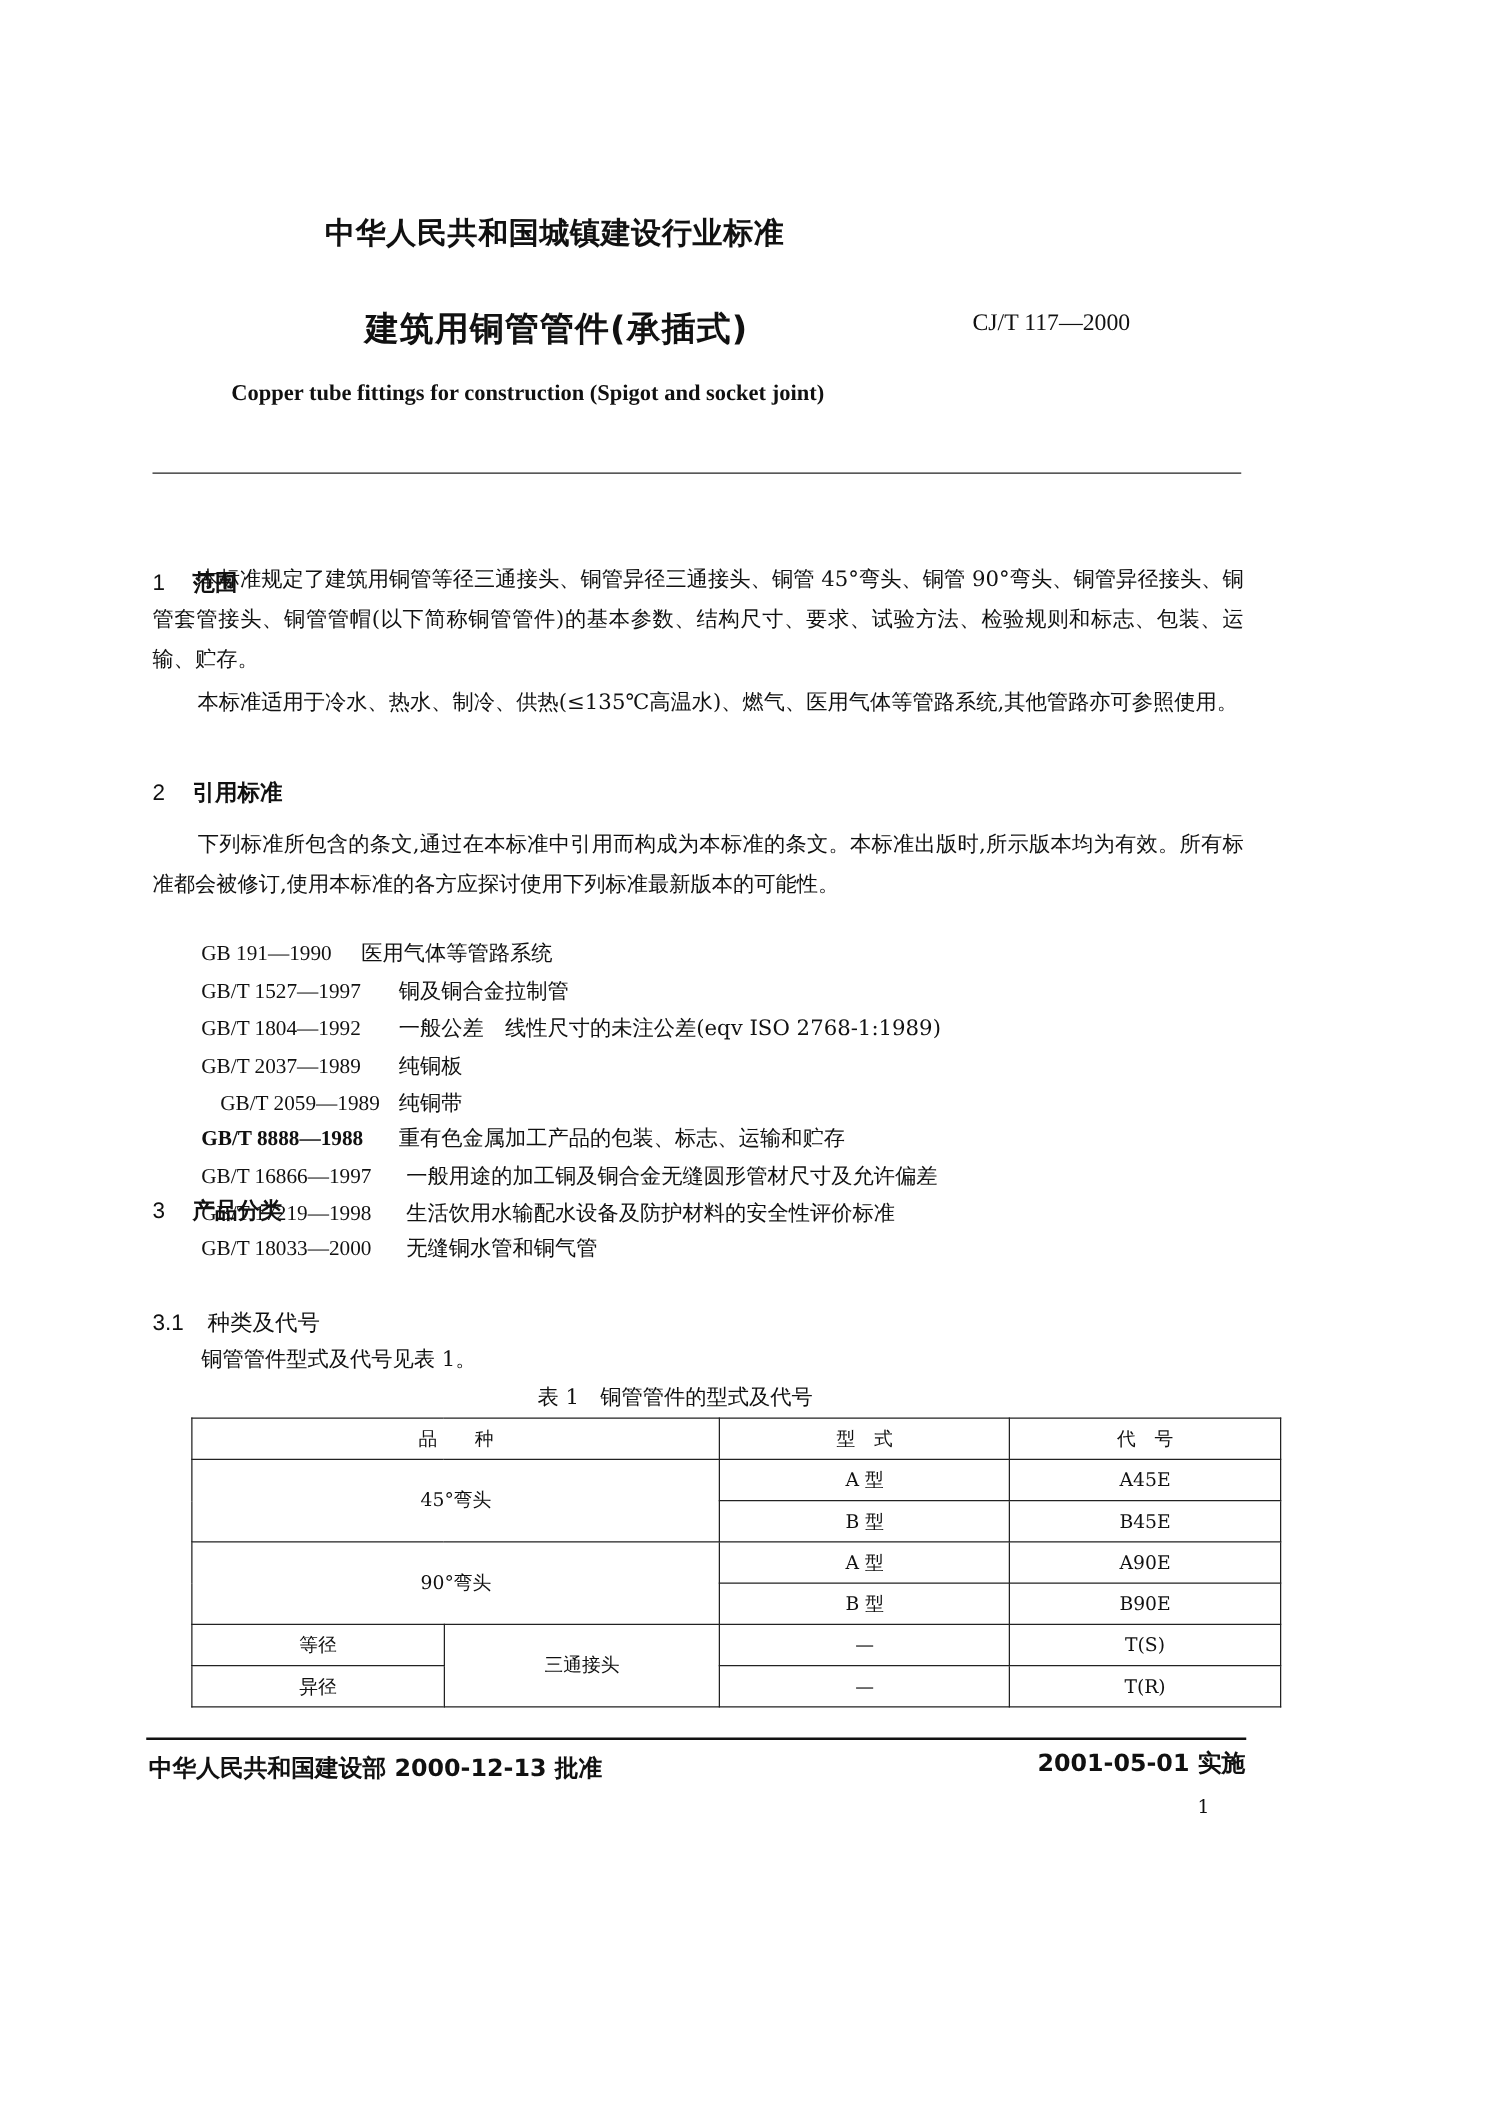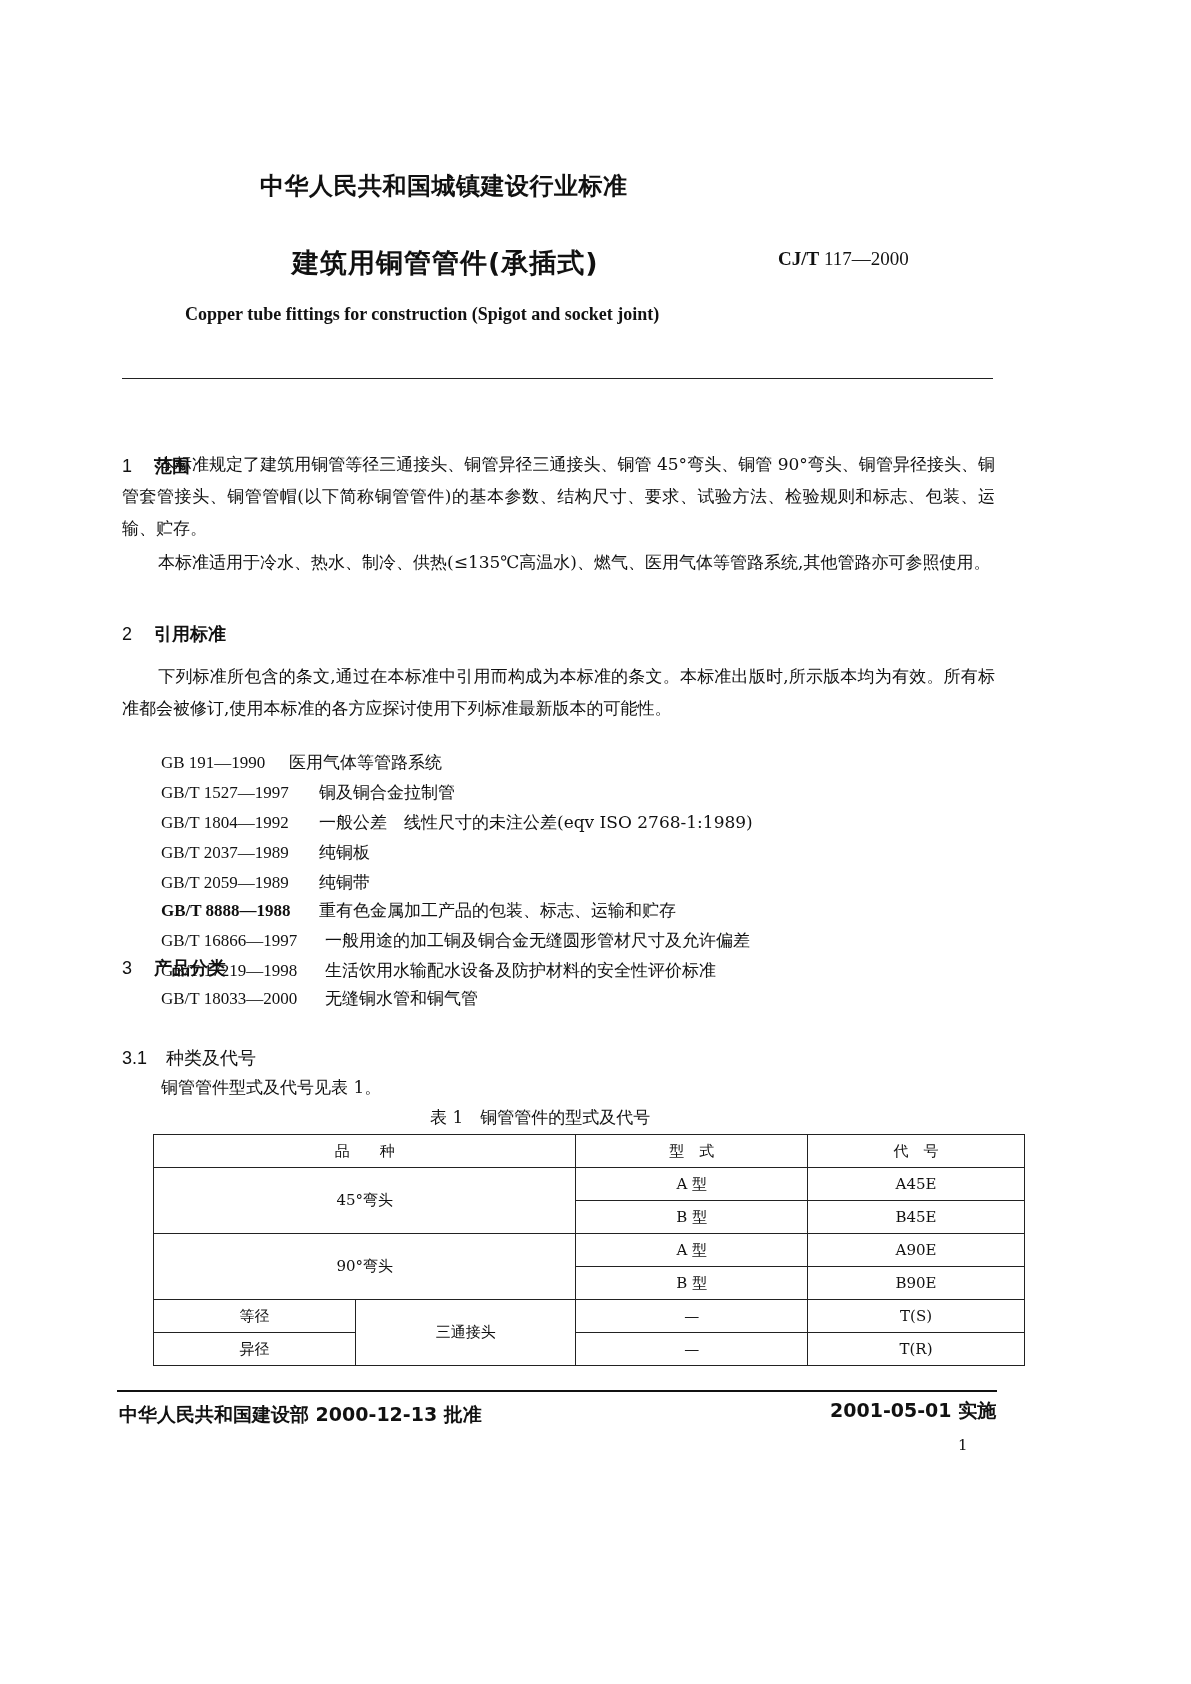--- a/index.html
+++ b/index.html
@@ -4,21 +4,21 @@
 <style>
   html, body { margin:0; padding:0; background:#ffffff; }
   body { width:1191px; height:1684px; position:relative; overflow:hidden;
          font-family:"DejaVu Serif","Liberation Serif",serif; color:#111; }
   .abs { position:absolute; }
   .header-org { left:260px; top:170px; font-family:"DejaVu Sans","Liberation Sans",sans-serif;
                 font-weight:bold; font-size:24px; letter-spacing:0.5px; }
   .title-cn { left:292px; top:245px; font-family:"DejaVu Sans","Liberation Sans",sans-serif;
               font-weight:bold; font-size:27px; letter-spacing:1px; }
   .std-code { left:778px; top:248px; font-size:19px; font-family:"Liberation Serif",serif; }
-  .std-code b { font-weight:bold; }
+  .std-code b { font-weight:normal; }
   .title-en { left:185px; top:304px; font-size:18px; font-weight:bold; font-family:"Liberation Serif",serif; }
   .top-rule { left:122px; top:378px; width:871px; height:0; border-top:1.5px solid #222; }
   .section-h { font-family:"DejaVu Sans","Liberation Sans",sans-serif; font-size:18px; }
   .section-h .num { display:inline-block; width:32px; font-family:"Liberation Sans",sans-serif; }
   .section-h .ttl { font-weight:bold; }
   .para { left:122px; width:873px; font-size:17px; line-height:32px; text-align:justify; }
   .para .indent { display:inline-block; width:36px; }
   .ref-row { left:161px; font-size:17px; line-height:30px; white-space:pre; }
   .ref-code { display:inline-block; font-family:"Liberation Serif",serif;margin-top:28px; }
   .table-caption { left:430px; top:1106px; font-size:17px; }
@@ -49,21 +49,21 @@
 
 <div class="abs section-h" style="left:122px; top:622px;">
   <span class="num">2</span><span class="ttl">引用标准</span>
 </div>
 <div class="abs para" style="top:660px;"><span class="indent"></span><span>下列标准所包含的条文,通过在本标准中引用而构成为本标准的条文。本标准出版时,所示版本均为有效。所有标准都会被修订,使用本标准的各方应探讨使用下列标准最新版本的可能性。</span></div>
 
 <div class="abs ref-row" style="top:720px;"><span class="ref-code" style="width:128px;">GB 191—1990</span><span>医用气体等管路系统</span></div>
 <div class="abs ref-row" style="top:750px;"><span class="ref-code" style="width:158px;">GB/T 1527—1997</span><span>铜及铜合金拉制管</span></div>
 <div class="abs ref-row" style="top:780px;"><span class="ref-code" style="width:158px;">GB/T 1804—1992</span><span>一般公差　线性尺寸的未注公差(eqv ISO 2768-1:1989)</span></div>
 <div class="abs ref-row" style="top:810px;"><span class="ref-code" style="width:158px;">GB/T 2037—1989</span><span>纯铜板</span></div>
-<div class="abs ref-row" style="top:840px;"><span class="ref-code" style="width:158px;">GB/T 2059—1989</span><span>纯铜带</span></div>
+<div class="abs ref-row" style="top:840px;"><span class="ref-code" style="width:158px;text-align:center;">GB/T 2059—1989</span><span>纯铜带</span></div>
 <div class="abs ref-row" style="top:868px;"><span class="ref-code" style="width:158px;font-weight:bold;">GB/T 8888—1988</span><span>重有色金属加工产品的包装、标志、运输和贮存</span></div>
 <div class="abs ref-row" style="top:898px;"><span class="ref-code" style="width:164px;">GB/T 16866—1997</span><span>一般用途的加工铜及铜合金无缝圆形管材尺寸及允许偏差</span></div>
 <div class="abs ref-row" style="top:928px;"><span class="ref-code" style="width:164px;">GB/T 17219—1998</span><span>生活饮用水输配水设备及防护材料的安全性评价标准</span></div>
 <div class="abs ref-row" style="top:956px;"><span class="ref-code" style="width:164px;">GB/T 18033—2000</span><span>无缝铜水管和铜气管</span></div>
 
 <div class="abs section-h" style="left:122px; top:956px;">
   <span class="num">3</span><span class="ttl">产品分类</span>
 </div>
 <div class="abs section-h" style="left:122px; top:1046px;">
   <span class="num" style="width:44px;">3.1</span><span>种类及代号</span>

